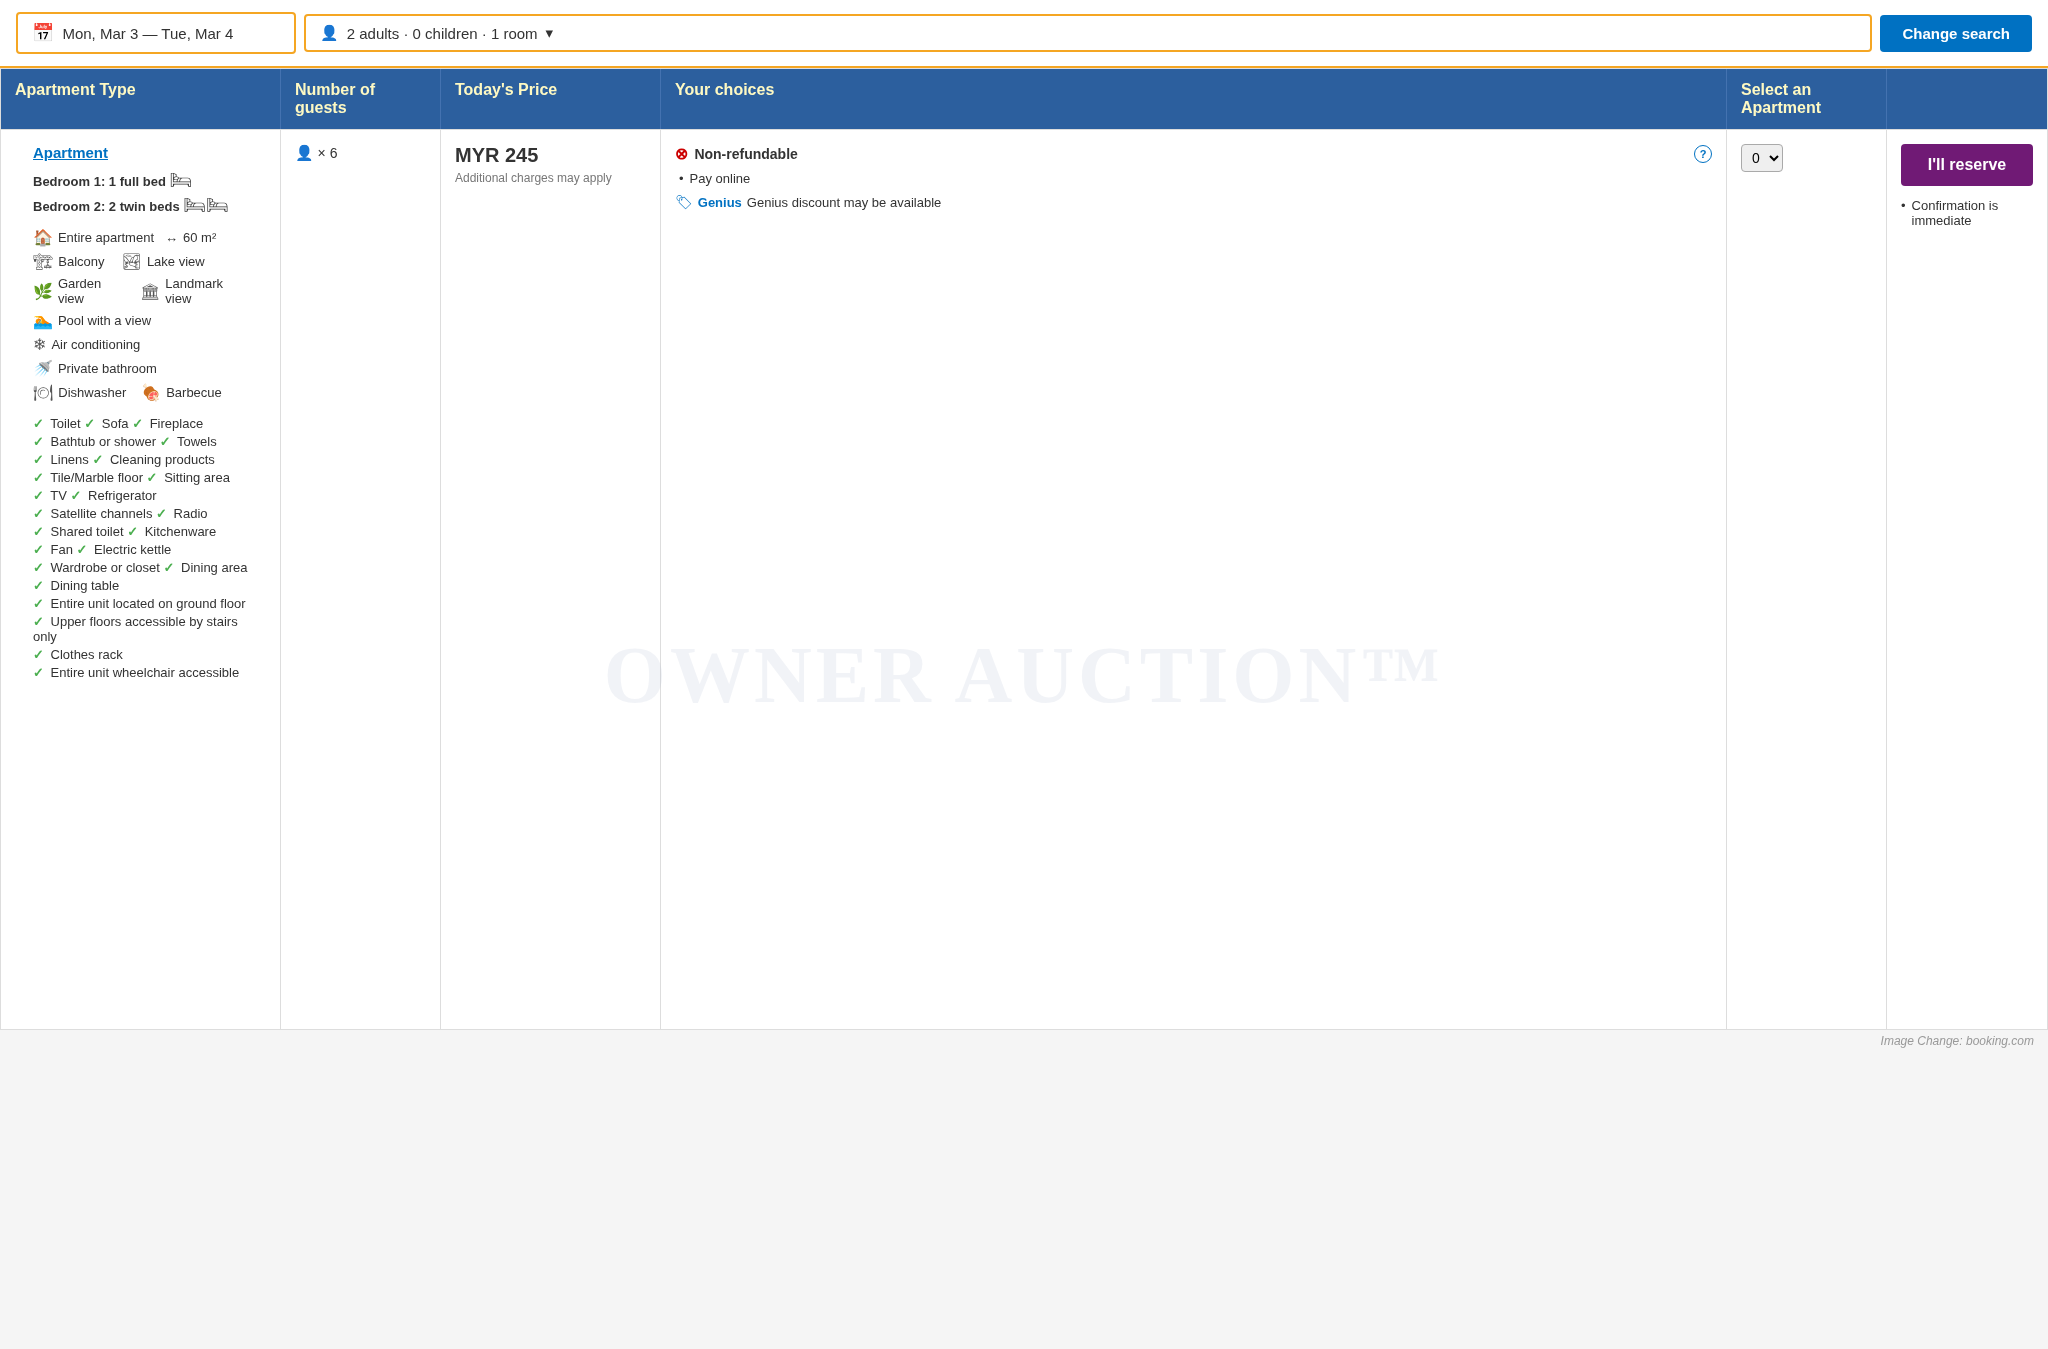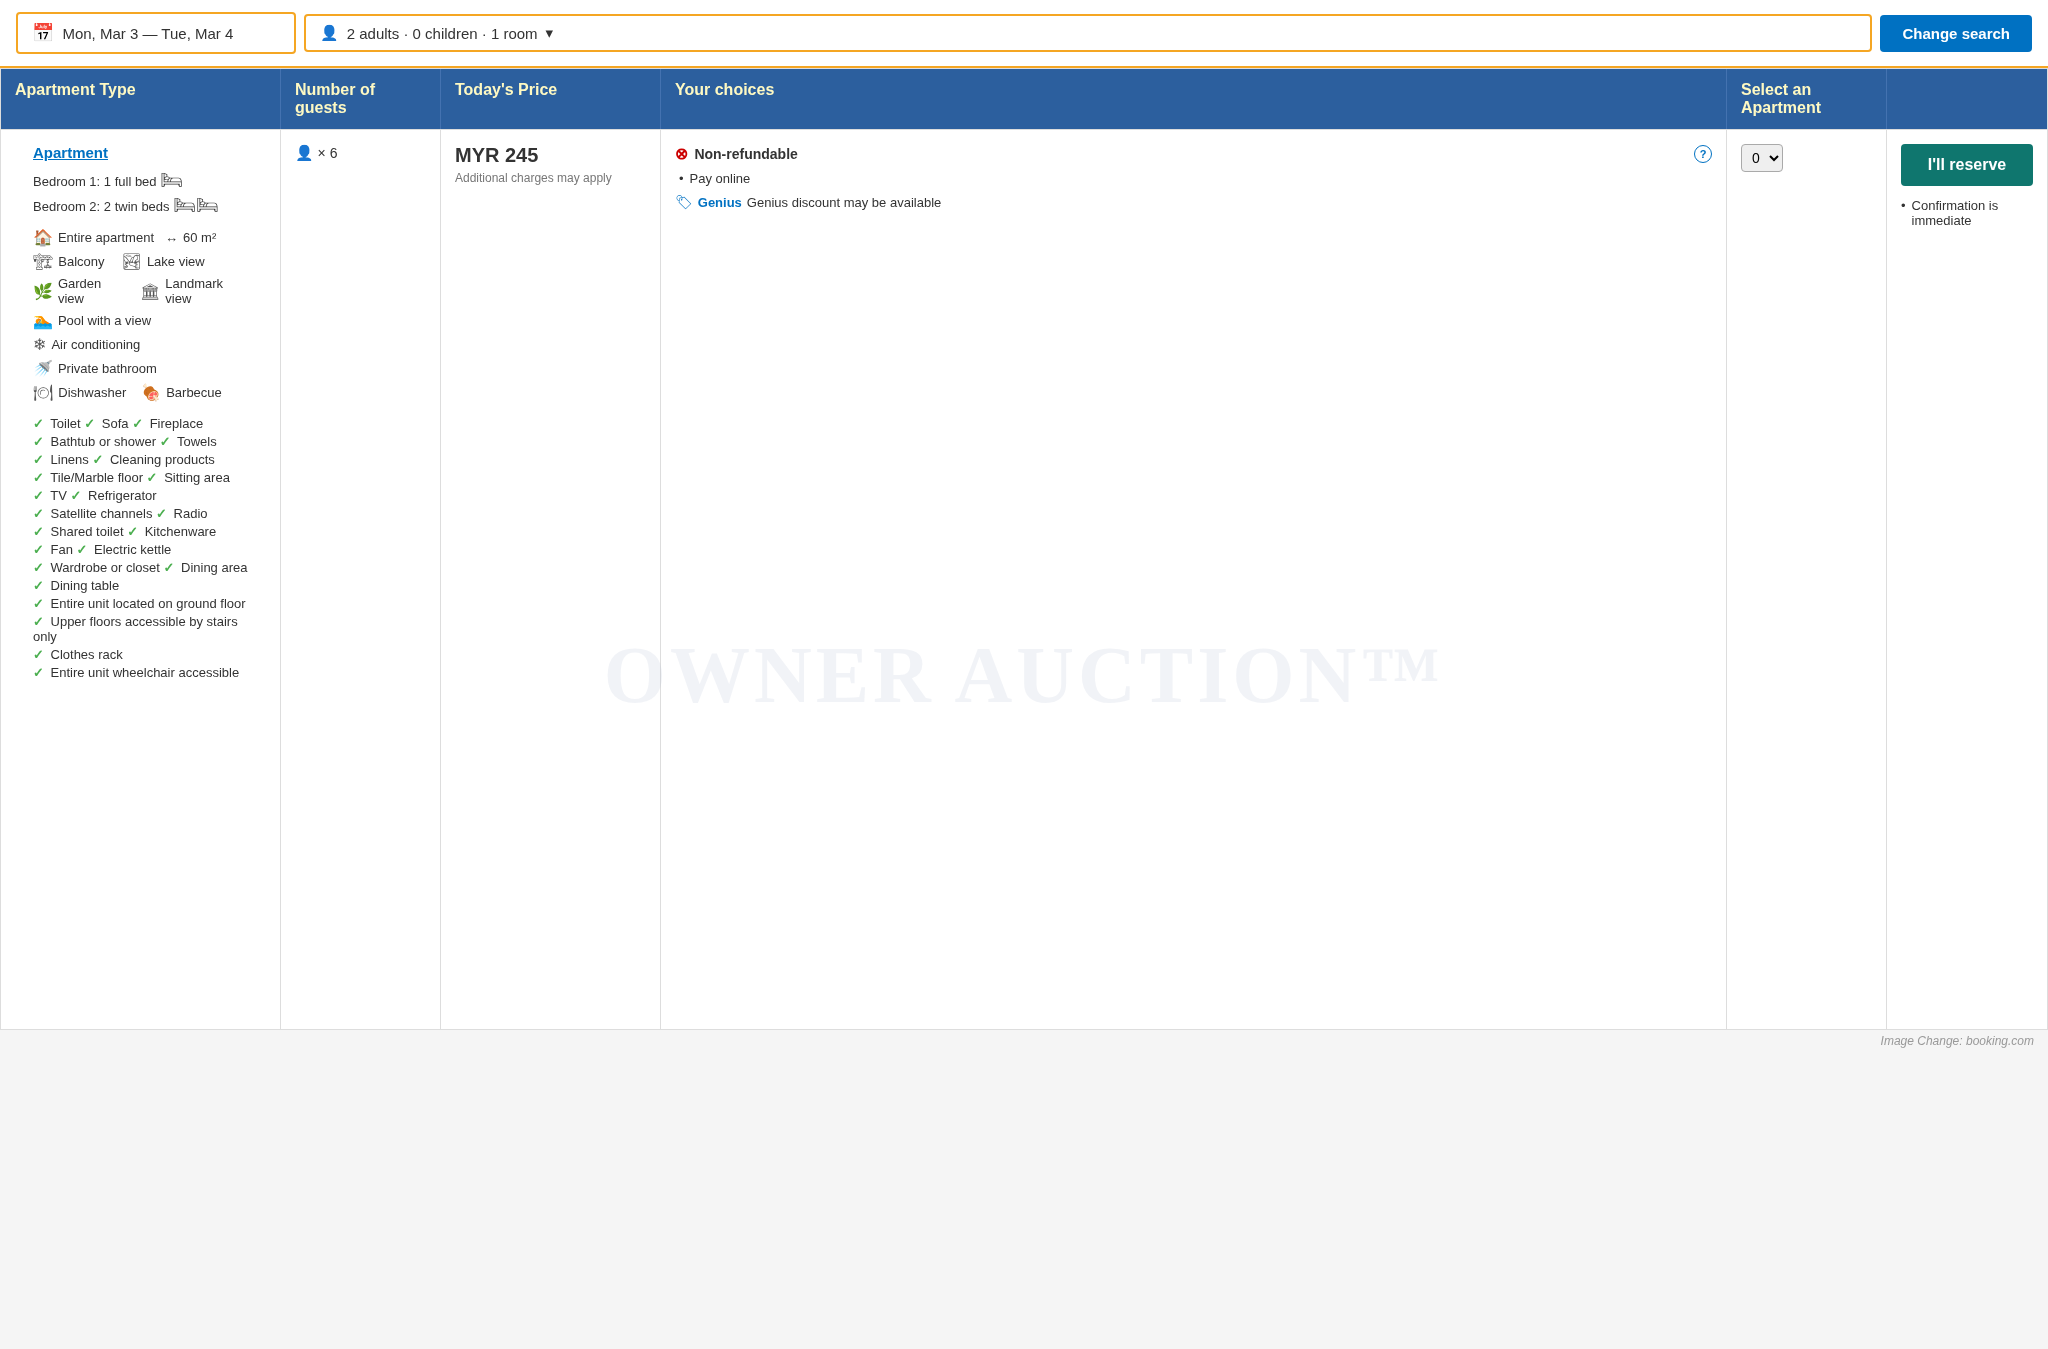--- a/index.html
+++ b/index.html
@@ -102,21 +102,21 @@
       margin-bottom: 8px;
       display: block;
     }
 
     .bed-info {
       font-size: 13px;
       margin-bottom: 3px;
     }
 
     .bed-info strong {
-      font-weight: normal;
+      font-weight: bold;
     }
 
     .amenities-icons {
       margin-top: 12px;
     }
 
     .amenity-row {
       display: flex;
       align-items: center;
       gap: 5px;
@@ -251,21 +251,21 @@
     }
 
     .reserve-cell {
       padding: 14px 14px;
       display: flex;
       flex-direction: column;
       gap: 12px;
     }
 
     .btn-reserve {
-      background: #0f766e;
+      background: #701a75;
       color: #fff;
       border: none;
       border-radius: 4px;
       padding: 12px 18px;
       font-size: 16px;
       font-weight: bold;
       cursor: pointer;
       width: 100%;
     }
 

